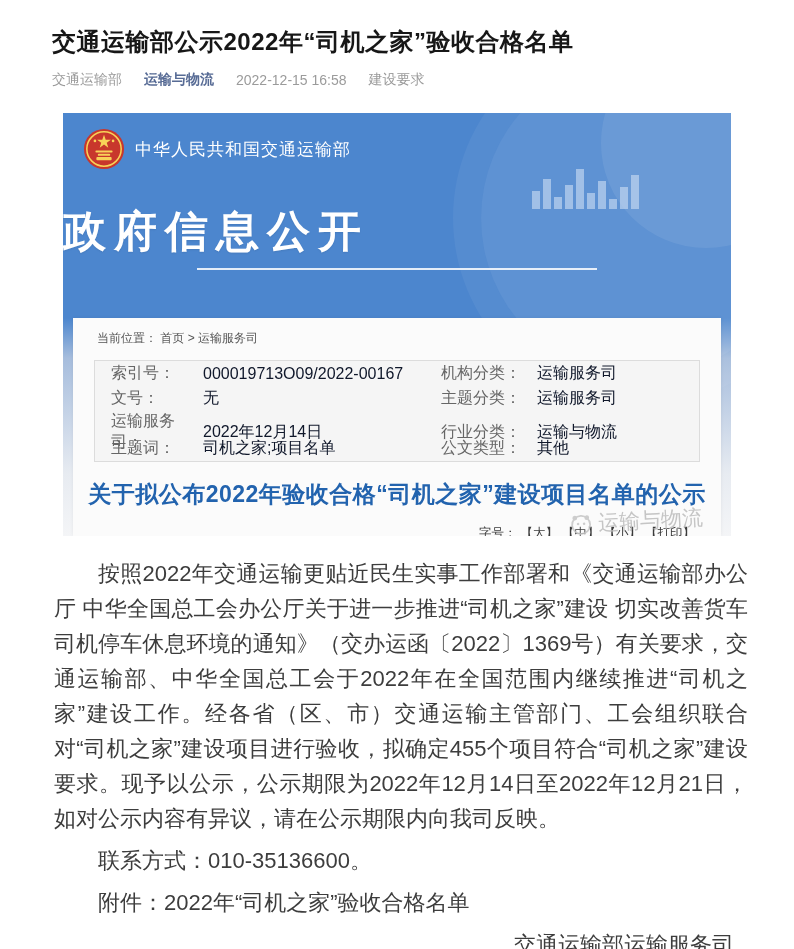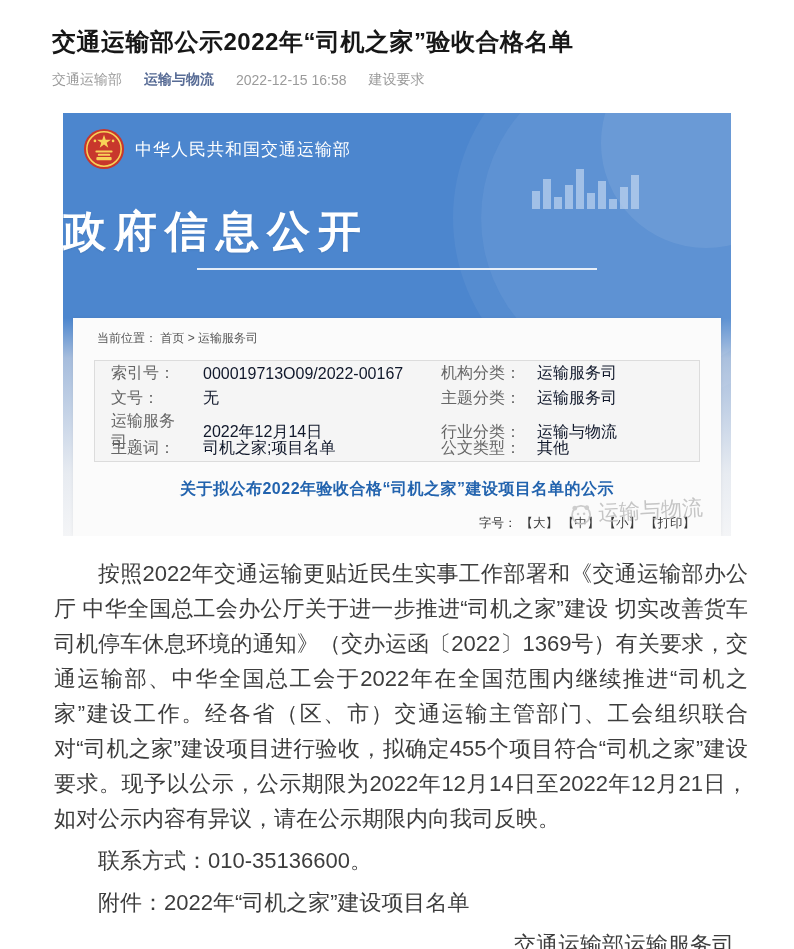--- a/index.html
+++ b/index.html
@@ -70,21 +70,21 @@
     border: 1px solid #dcdcdc; background: #f5f5f5;
   }
   .info-row {
     display: grid; grid-template-columns: 92px 238px 96px 1fr;
     align-items: center; height: 25px; padding-left: 16px;
     font-size: 16px; color: #666;
   }
   .info-row .val { color: #0f172a; }
   .notice-title {
     margin-top: 17px; text-align: center;
-    color: #2263ae; font-size: 16px; font-weight: 700; letter-spacing: 0.5px;
+    color: #2263ae; font-size: 23px; font-weight: 700; letter-spacing: 0.5px;
   }
   .fontsize-bar {
     position: relative; margin: 15px 26px 0 0;
     text-align: right; font-size: 12.5px; color: #3a3a3a; font-family: Liberation Mono, monospace;
   }
   .fontsize-bar .fs-opt { margin-left: 4px; cursor: pointer; }
   .watermark {
     position: absolute; right: -8px; top: -18px;
     display: flex; align-items: center; gap: 5px;
     color: #bcbcbc; font-size: 21px; opacity: 0.85;
@@ -200,18 +200,18 @@
           <span>运输与物流</span>
         </span>
       </div>
 
     </div>
   </div>
 
   <div class="article-body">
     <p class="indent">按照2022年交通运输更贴近民生实事工作部署和《交通运输部办公厅 中华全国总工会办公厅关于进一步推进“司机之家”建设 切实改善货车司机停车休息环境的通知》（交办运函〔2022〕1369号）有关要求，交通运输部、中华全国总工会于2022年在全国范围内继续推进“司机之家”建设工作。经各省（区、市）交通运输主管部门、工会组织联合对“司机之家”建设项目进行验收，拟确定455个项目符合“司机之家”建设要求。现予以公示，公示期限为2022年12月14日至2022年12月21日，如对公示内容有异议，请在公示期限内向我司反映。</p>
     <p class="indent">联系方式：010-35136600。</p>
-    <p class="indent">附件：2022年“司机之家”建设项目名单</p>
+    <p class="indent">附件：2022年“司机之家”验收合格名单</p>
     <p class="right">交通运输部运输服务司</p>
     <p class="right">2022年12月14日</p>
   </div>
 
 </div>
 
 </body></html>

